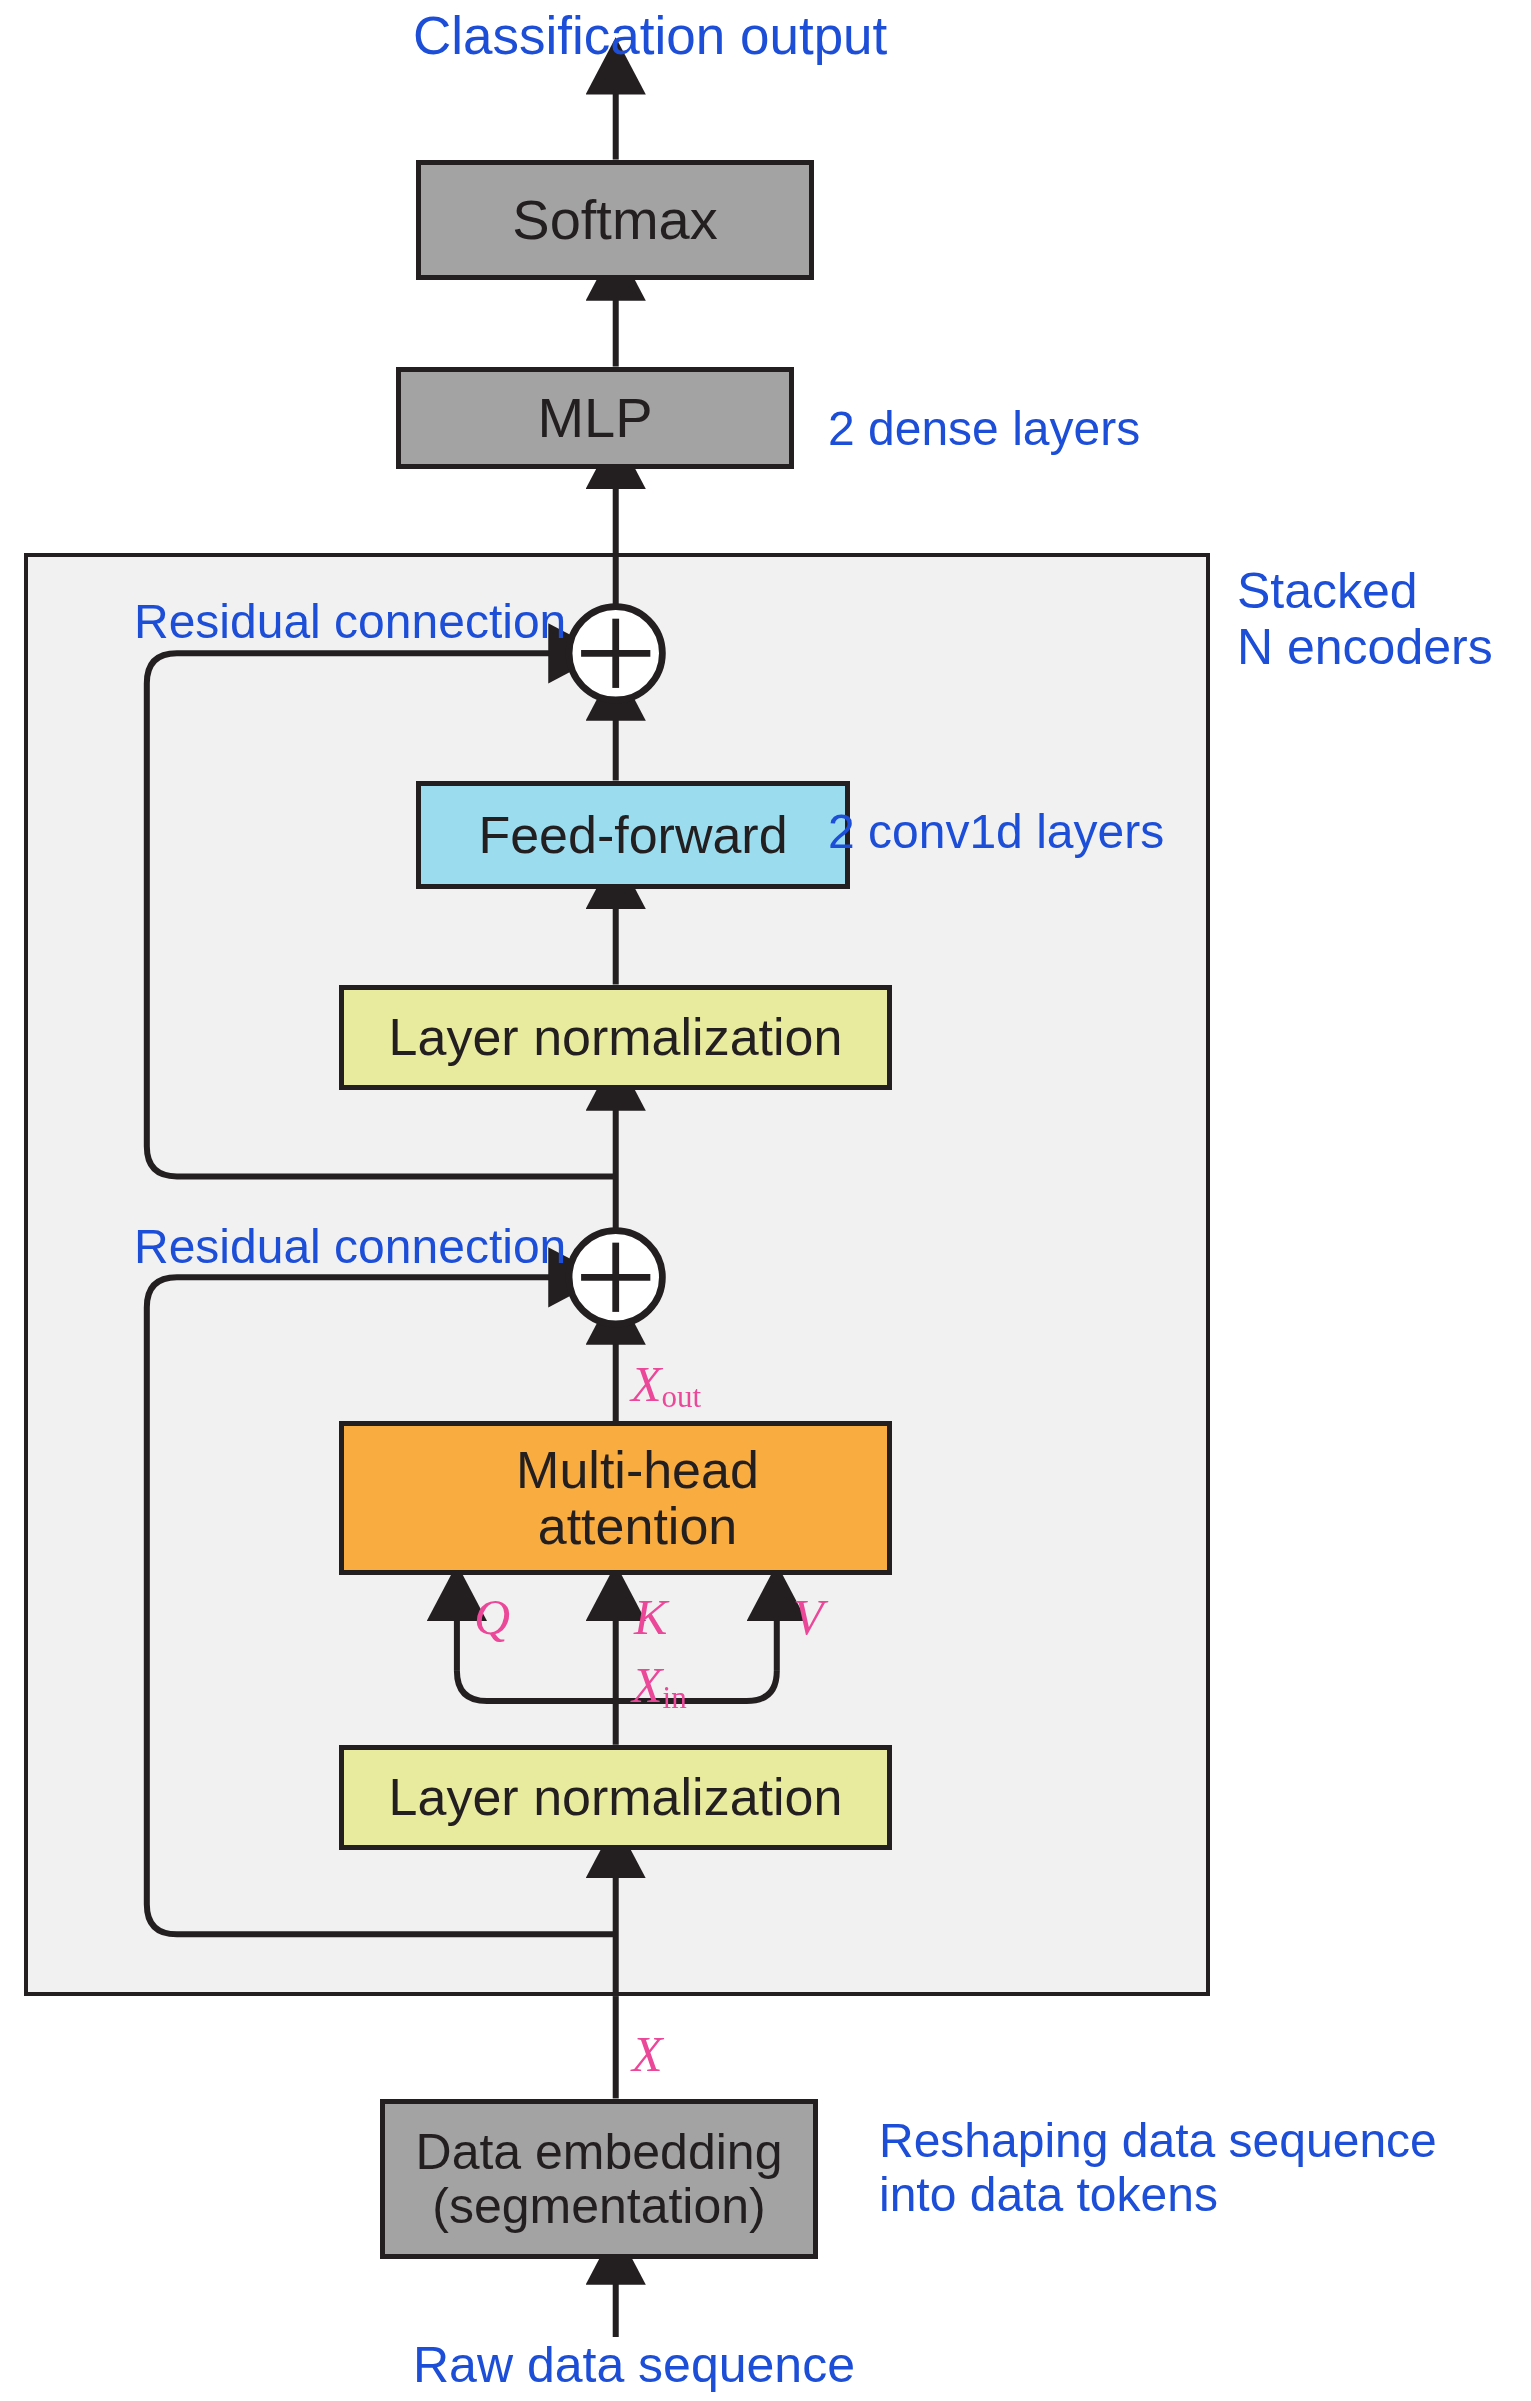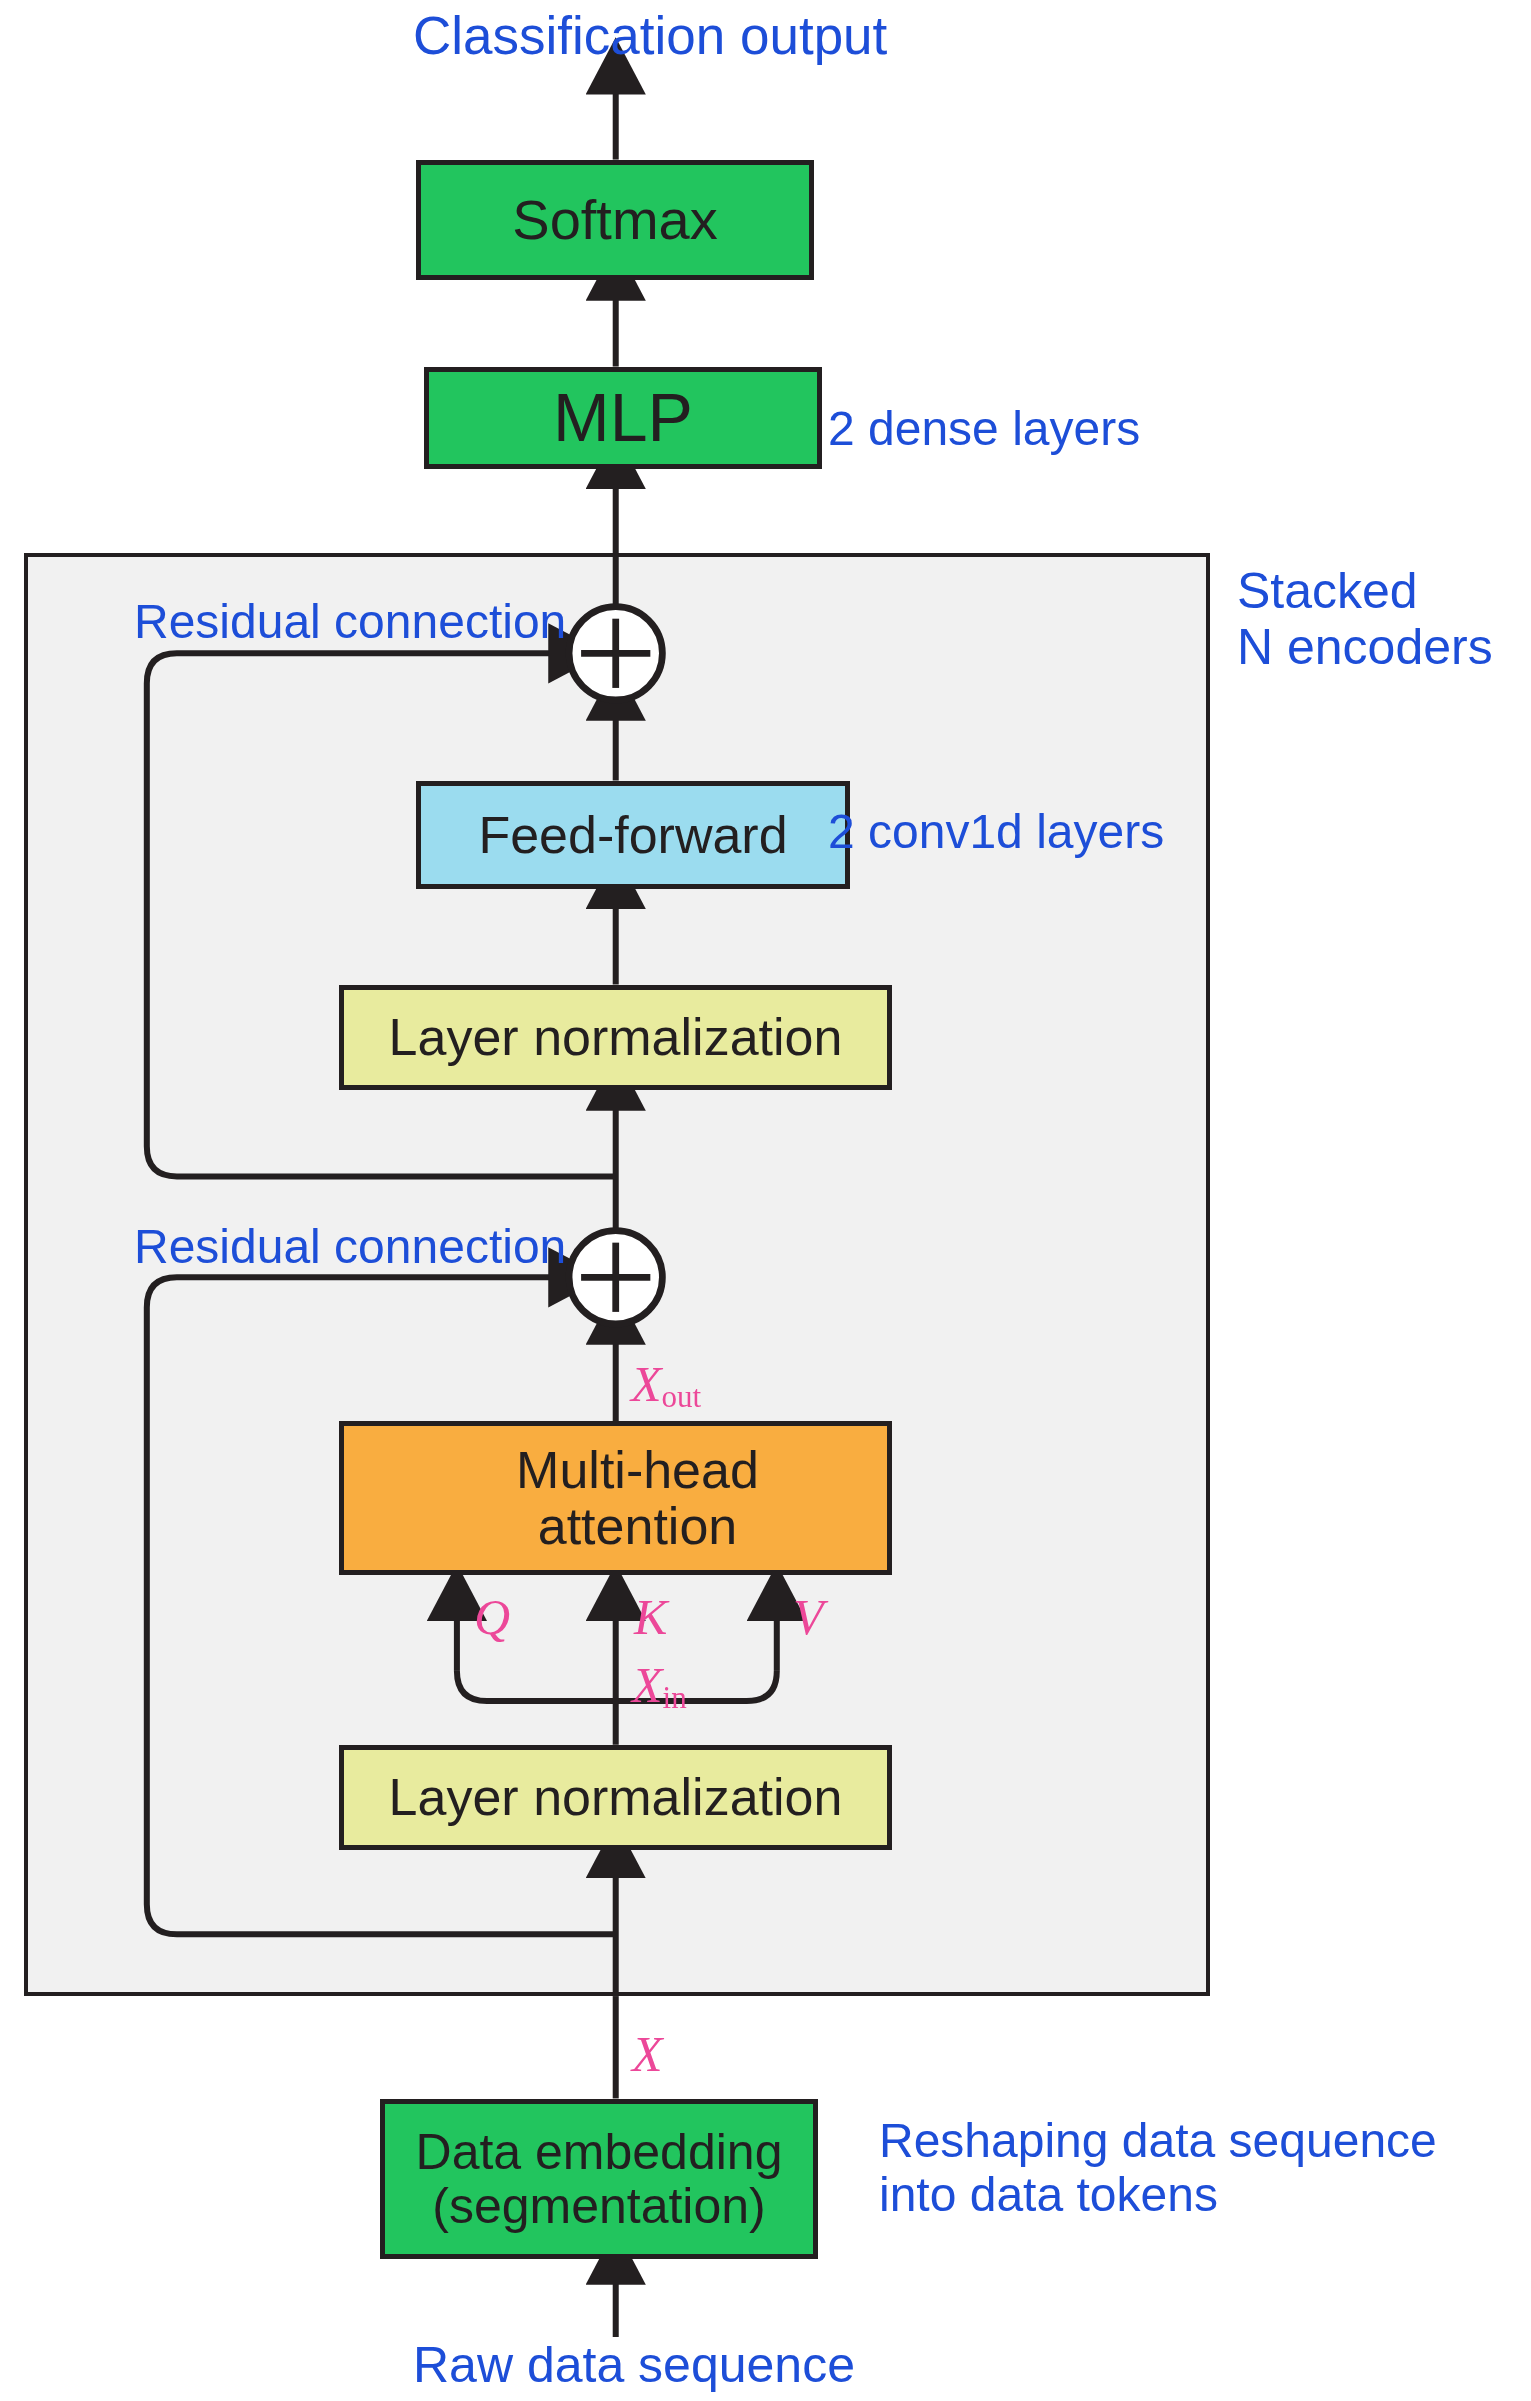--- a/index.html
+++ b/index.html
@@ -7,21 +7,21 @@
   body{
     width:1531px;height:2401px;position:relative;overflow:hidden;
     font-family:"Liberation Sans", sans-serif;
     color:#231f20;
   }
   #stage{position:absolute;left:0;top:0;width:1531px;height:2401px;}
   svg#wires{position:absolute;left:0;top:0;width:1531px;height:2401px;}
 
   .box{
     position:absolute;box-sizing:border-box;
-    border:5.3px solid #231f20;background:#22c55e;
+    border:5.3px solid #231f20;background:#a3a3a3;
     display:flex;align-items:center;justify-content:center;
     text-align:center;line-height:1.08;
     font-family:"Liberation Sans", sans-serif;
     color:#231f20;
   }
   .plain-label{
     position:absolute;
     font-family:"Liberation Sans", sans-serif;
     color:#1d4ed8;white-space:pre;line-height:1.12;
   }
@@ -34,21 +34,21 @@
     font-style:normal;font-size:0.62em;vertical-align:-0.18em;
     font-family:"Liberation Serif", serif;
   }
 
   
   #encoder-region{
     position:absolute;left:24px;top:553px;width:1186px;height:1443px;
     background:#f1f1f1;border:4.5px solid #231f20;box-sizing:border-box;
   }
   #softmax-box{left:416px;top:160px;width:398px;height:120px;font-size:56px;}
-  #mlp-box{left:424px;top:367px;width:398px;height:102px;font-size:68px;}
+  #mlp-box{left:396px;top:367px;width:398px;height:102px;font-size:56px;}
   #feedforward-box{left:416px;top:781px;width:434px;height:108px;
      background:#9bdcef;font-size:52px;}
   #layernorm-top-box{left:339px;top:985px;width:553px;height:105px;
      background:#e8eb9e;font-size:52px;}
   #attention-box{left:339px;top:1421px;width:553px;height:154px;
      background:#f9ad40;font-size:52px;padding-left:44px;}
   #layernorm-bottom-box{left:339px;top:1745px;width:553px;height:105px;
      background:#e8eb9e;font-size:52px;}
   #embedding-box{left:380px;top:2099px;width:438px;height:160px;font-size:50px;}
 

